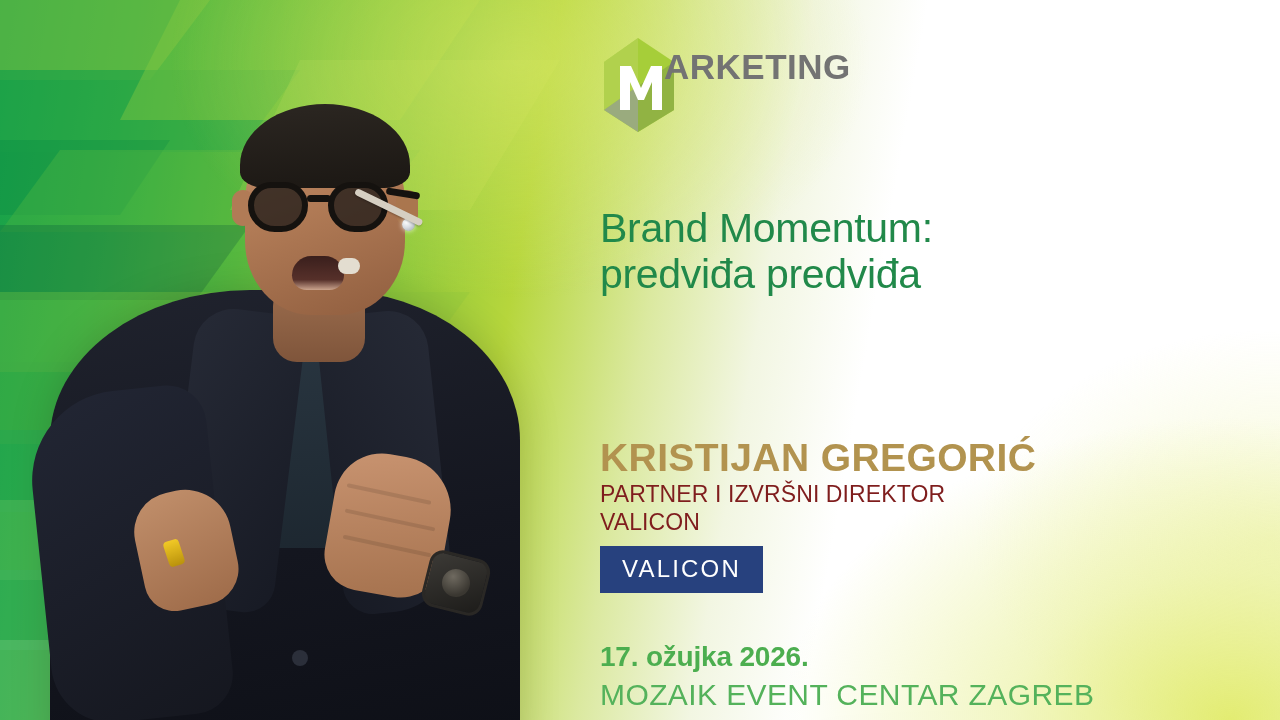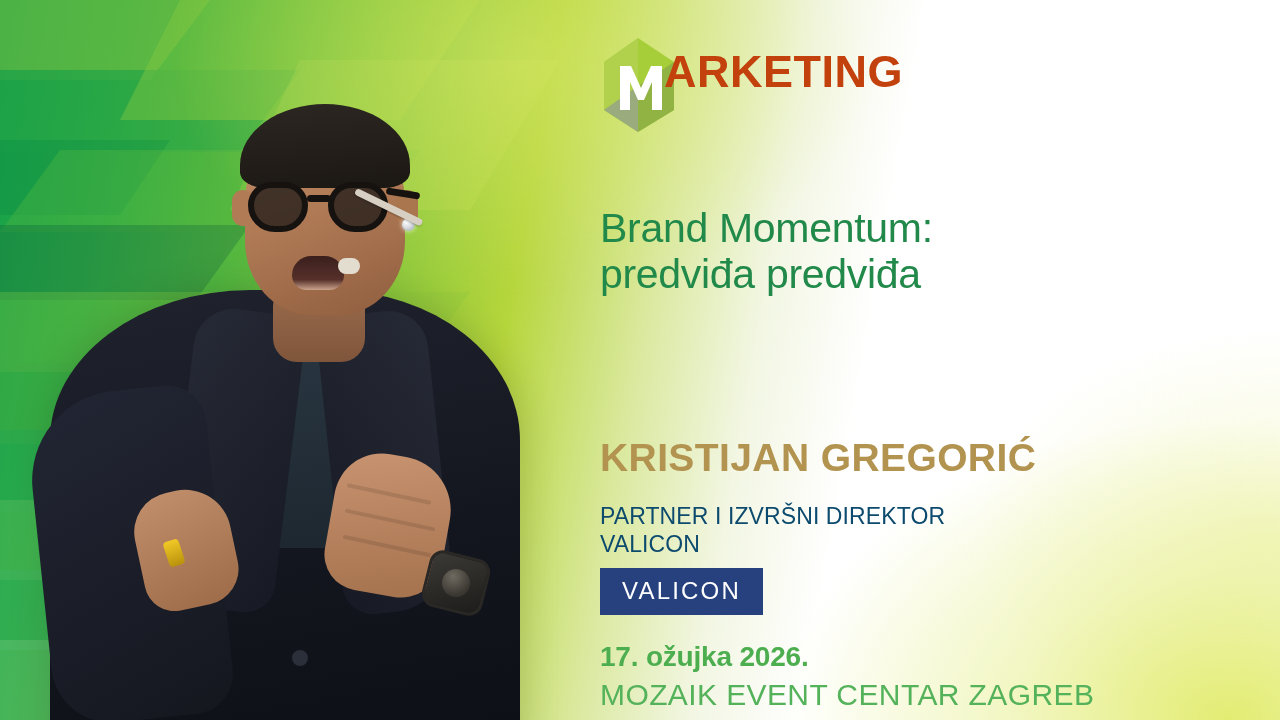--- a/index.html
+++ b/index.html
@@ -164,22 +164,22 @@
   .ph-btn{
     position:absolute;left:262px;top:590px;width:16px;height:16px;
     background:#2b2f3a;border-radius:50%;
   }
 
   
   .logo{position:absolute;left:600px;top:36px;width:270px;height:104px;}
   .logo-mark{position:absolute;left:0;top:0;width:76px;height:98px;}
   .logo-text{position:absolute;left:64px;top:14px;}
   .logo-l1{
-    font-size:45px;font-weight:bold;letter-spacing:0.5px;line-height:0.98;
-    color:#c2410c;
+    font-size:35px;font-weight:bold;letter-spacing:0.5px;line-height:0.98;
+    color:#737373;
   }
   .logo-l2{
     font-size:35px;font-weight:bold;letter-spacing:1.6px;line-height:1.0;
     color:#b2c47a;margin-top:2px;
   }
 
   
   .col{position:absolute;left:600px;}
 
   .title{top:206px;width:560px;}
@@ -188,22 +188,22 @@
     white-space:nowrap;
   }
   .t-line.bold{font-weight:normal;}
 
   .speaker{top:436px;width:560px;}
   .sp-name{
     color:#b2934f;font-size:39px;font-weight:bold;letter-spacing:0.4px;
     line-height:1.12;white-space:nowrap;
   }
   .sp-role{
-    color:#0c4a6e;font-size:23px;line-height:1.25;letter-spacing:0.1px;
-    margin-top:22px;white-space:nowrap;
+    color:#7f1d1d;font-size:23px;line-height:1.25;letter-spacing:0.1px;
+    margin-top:0;white-space:nowrap;
   }
   .badge{
     display:inline-block;margin-top:9px;
     background:#27417e;color:#ffffff;
     padding:9px 22px 10px 22px;
     font-size:24px;letter-spacing:2.2px;font-weight:300;
   }
 
   .event{top:640px;width:560px;}
   .ev-date{

